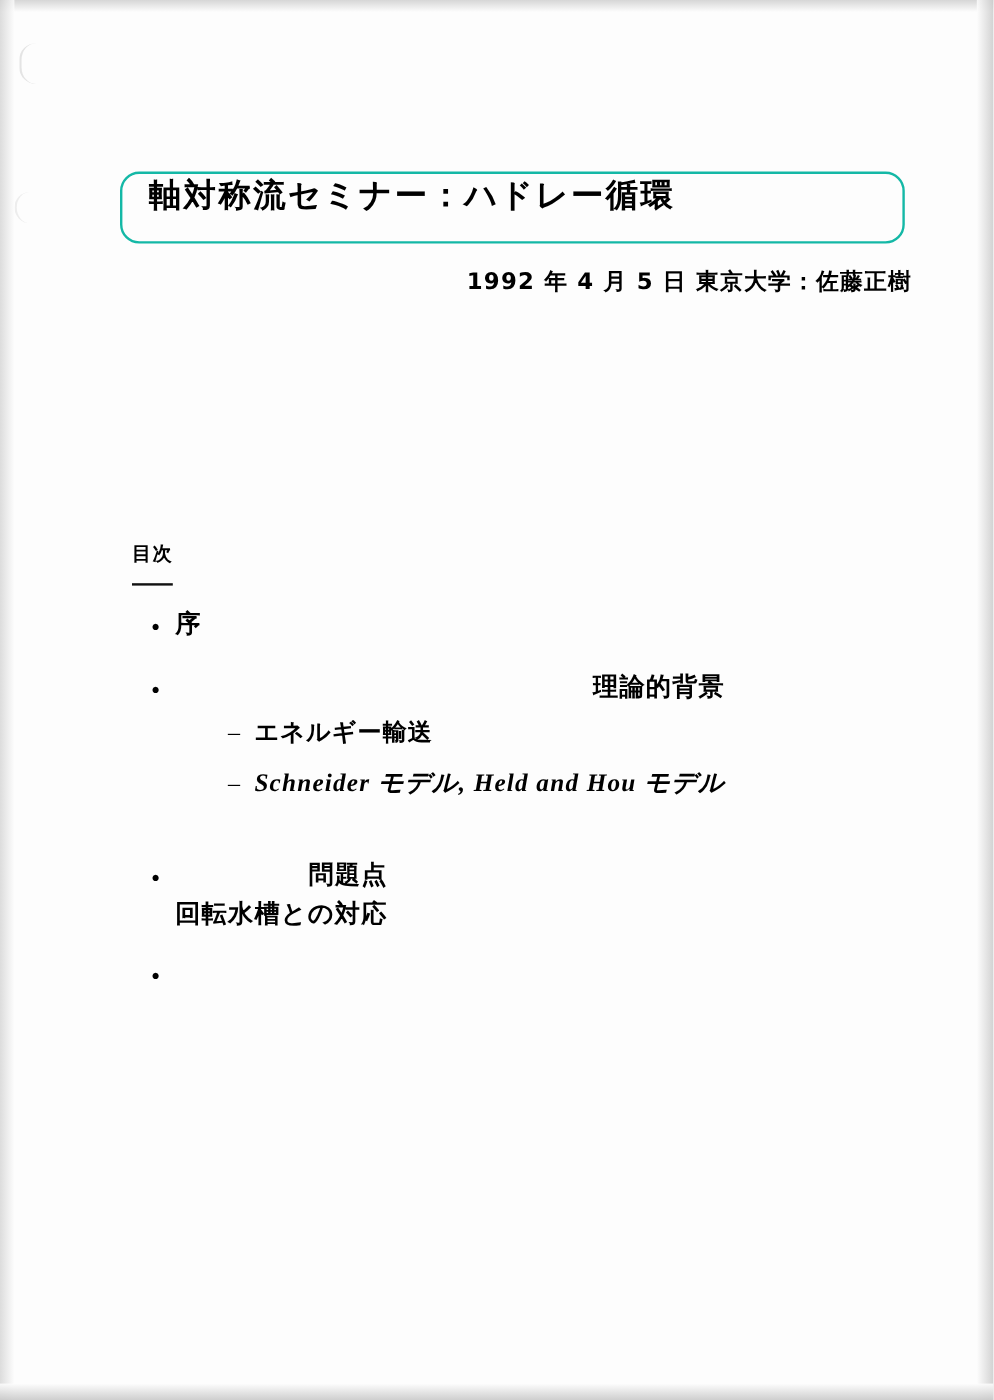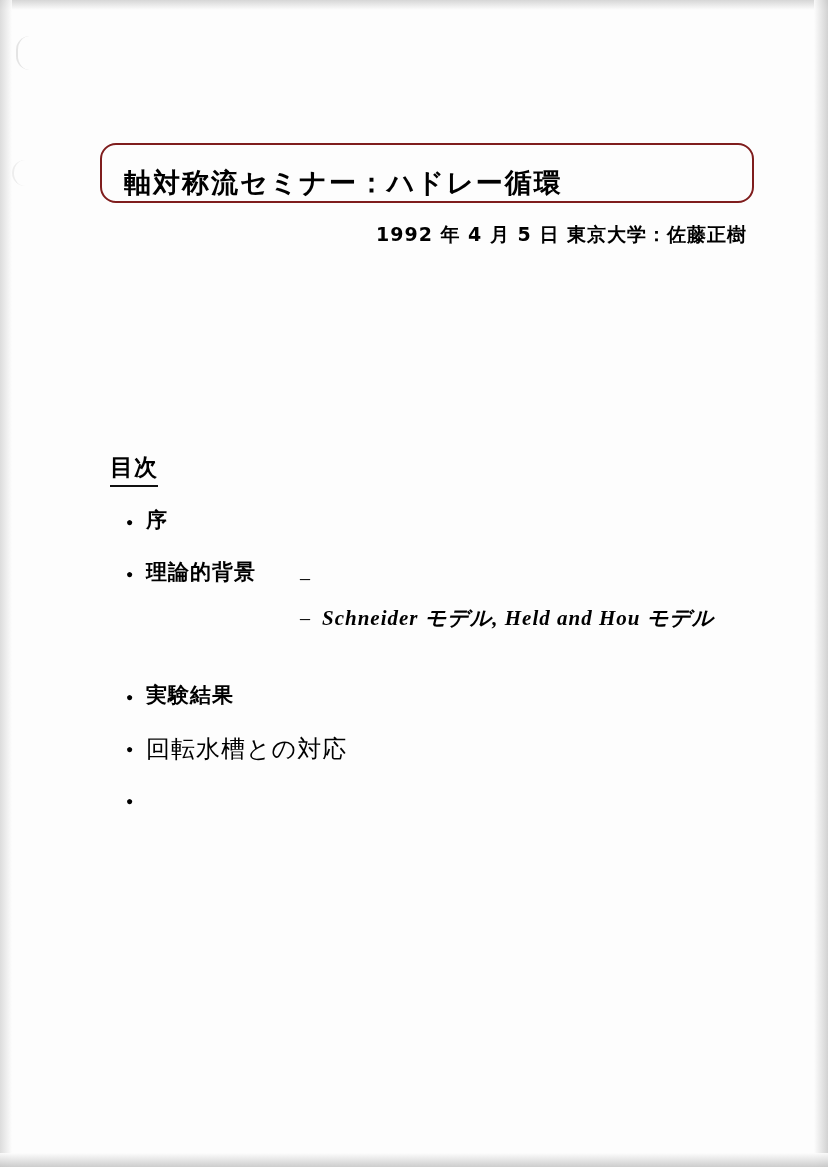--- a/index.html
+++ b/index.html
@@ -65,55 +65,55 @@
     left: 0; right: 0; top: 0;
   }
 
   
   .title-box {
     position: absolute;
     left: 100px;
     top: 143px;
     width: 650px;
     height: 56px;
-    border: 2px solid #7f1d1d;
+    border: 2px solid #14b8a6;
     border-radius: 16px;
     display: flex;
-    align-items: flex-end;
+    align-items: flex-start;
   }
   .title-text {
     font-family: "DejaVu Sans", "Liberation Sans", sans-serif;
     font-weight: bold;
     font-size: 27px;
     letter-spacing: 2px;
     padding-left: 22px;
     white-space: nowrap;
   }
 
   .byline {
     position: absolute;
-    right: 81px;
+    right: 68px;
     top: 222px;
     font-family: "DejaVu Sans", "Liberation Sans", sans-serif;
     font-weight: bold;
     font-size: 19px;
     letter-spacing: 1px;
     white-space: nowrap;
   }
 
   .toc-heading {
     position: absolute;
     left: 110px;
     top: 452px;
     font-family: "DejaVu Sans", "Liberation Sans", sans-serif;
     font-weight: bold;
-    font-size: 23px;
+    font-size: 16px;
     letter-spacing: 1px;
     border-bottom: 2px solid #111;
-    padding-bottom: 2px;
+    padding-bottom: 13px;
   }
 
   .toc {
     position: absolute;
     left: 126px;
     top: 505px;
     width: 620px;
   }
 
   .toc-item {
@@ -134,22 +134,22 @@
   }
   .toc-label {
     font-family: "DejaVu Sans", "Liberation Sans", sans-serif;
     font-weight: bold;
     font-size: 21px;
     line-height: 30px;
     letter-spacing: 1px;
   }
   .toc-sub {
     font-family: "DejaVu Sans", "Liberation Sans", sans-serif;
-    font-weight: normal;
-    font-size: 24px;
+    font-weight: bold;
+    font-size: 21px;
     line-height: 30px;
     letter-spacing: 1px;
     margin-top: 2px;
   }
 
   .sub-list {
     margin: 10px 0 14px 44px;
   }
   .sub-item {
     display: flex;
@@ -169,21 +169,22 @@
     letter-spacing: 1px;
   }
   .sub-text.serif {
     font-family: "Liberation Serif", "DejaVu Serif", serif;
     font-weight: bold;
     font-size: 21px;
     font-style: italic;
   }
   .nested-block {
     display: flex;
-    flex-direction: row;
+    flex-direction: column;
+    align-items: flex-end;
   }
 </style>
 </head>
 <body>
 
 <div class="page">
   <div class="scan-edge-top"></div>
   <div class="scan-edge-left"></div>
   <div class="scan-edge-right"></div>
   <div class="scan-edge-bottom"></div>
@@ -208,37 +209,35 @@
       </div>
 
 
       <div class="toc-item">
         <span class="bullet"></span>
         <div class="nested-block">
           <span class="toc-label">理論的背景</span>
           <div class="sub-list">
             <div class="sub-item">
               <span class="dash">–</span>
+              <span class="sub-text">エネルギー輸送</span>
             </div>
             <div class="sub-item">
               <span class="dash">–</span>
               <span class="sub-text serif">Schneider モデル, Held and Hou モデル</span>
             </div>
           </div>
         </div>
       </div>
 
-      <div class="toc-item">
-        <span class="bullet"></span>
-        <span class="toc-label">実験結果</span>
-      </div>
 
       <div class="toc-item">
         <span class="bullet"></span>
         <div class="nested-block">
+          <span class="toc-label">問題点</span>
           <span class="toc-sub">回転水槽との対応</span>
         </div>
       </div>
 
       <div class="toc-item">
         <span class="bullet"></span>
         <div class="nested-block">
         </div>
       </div>
 

